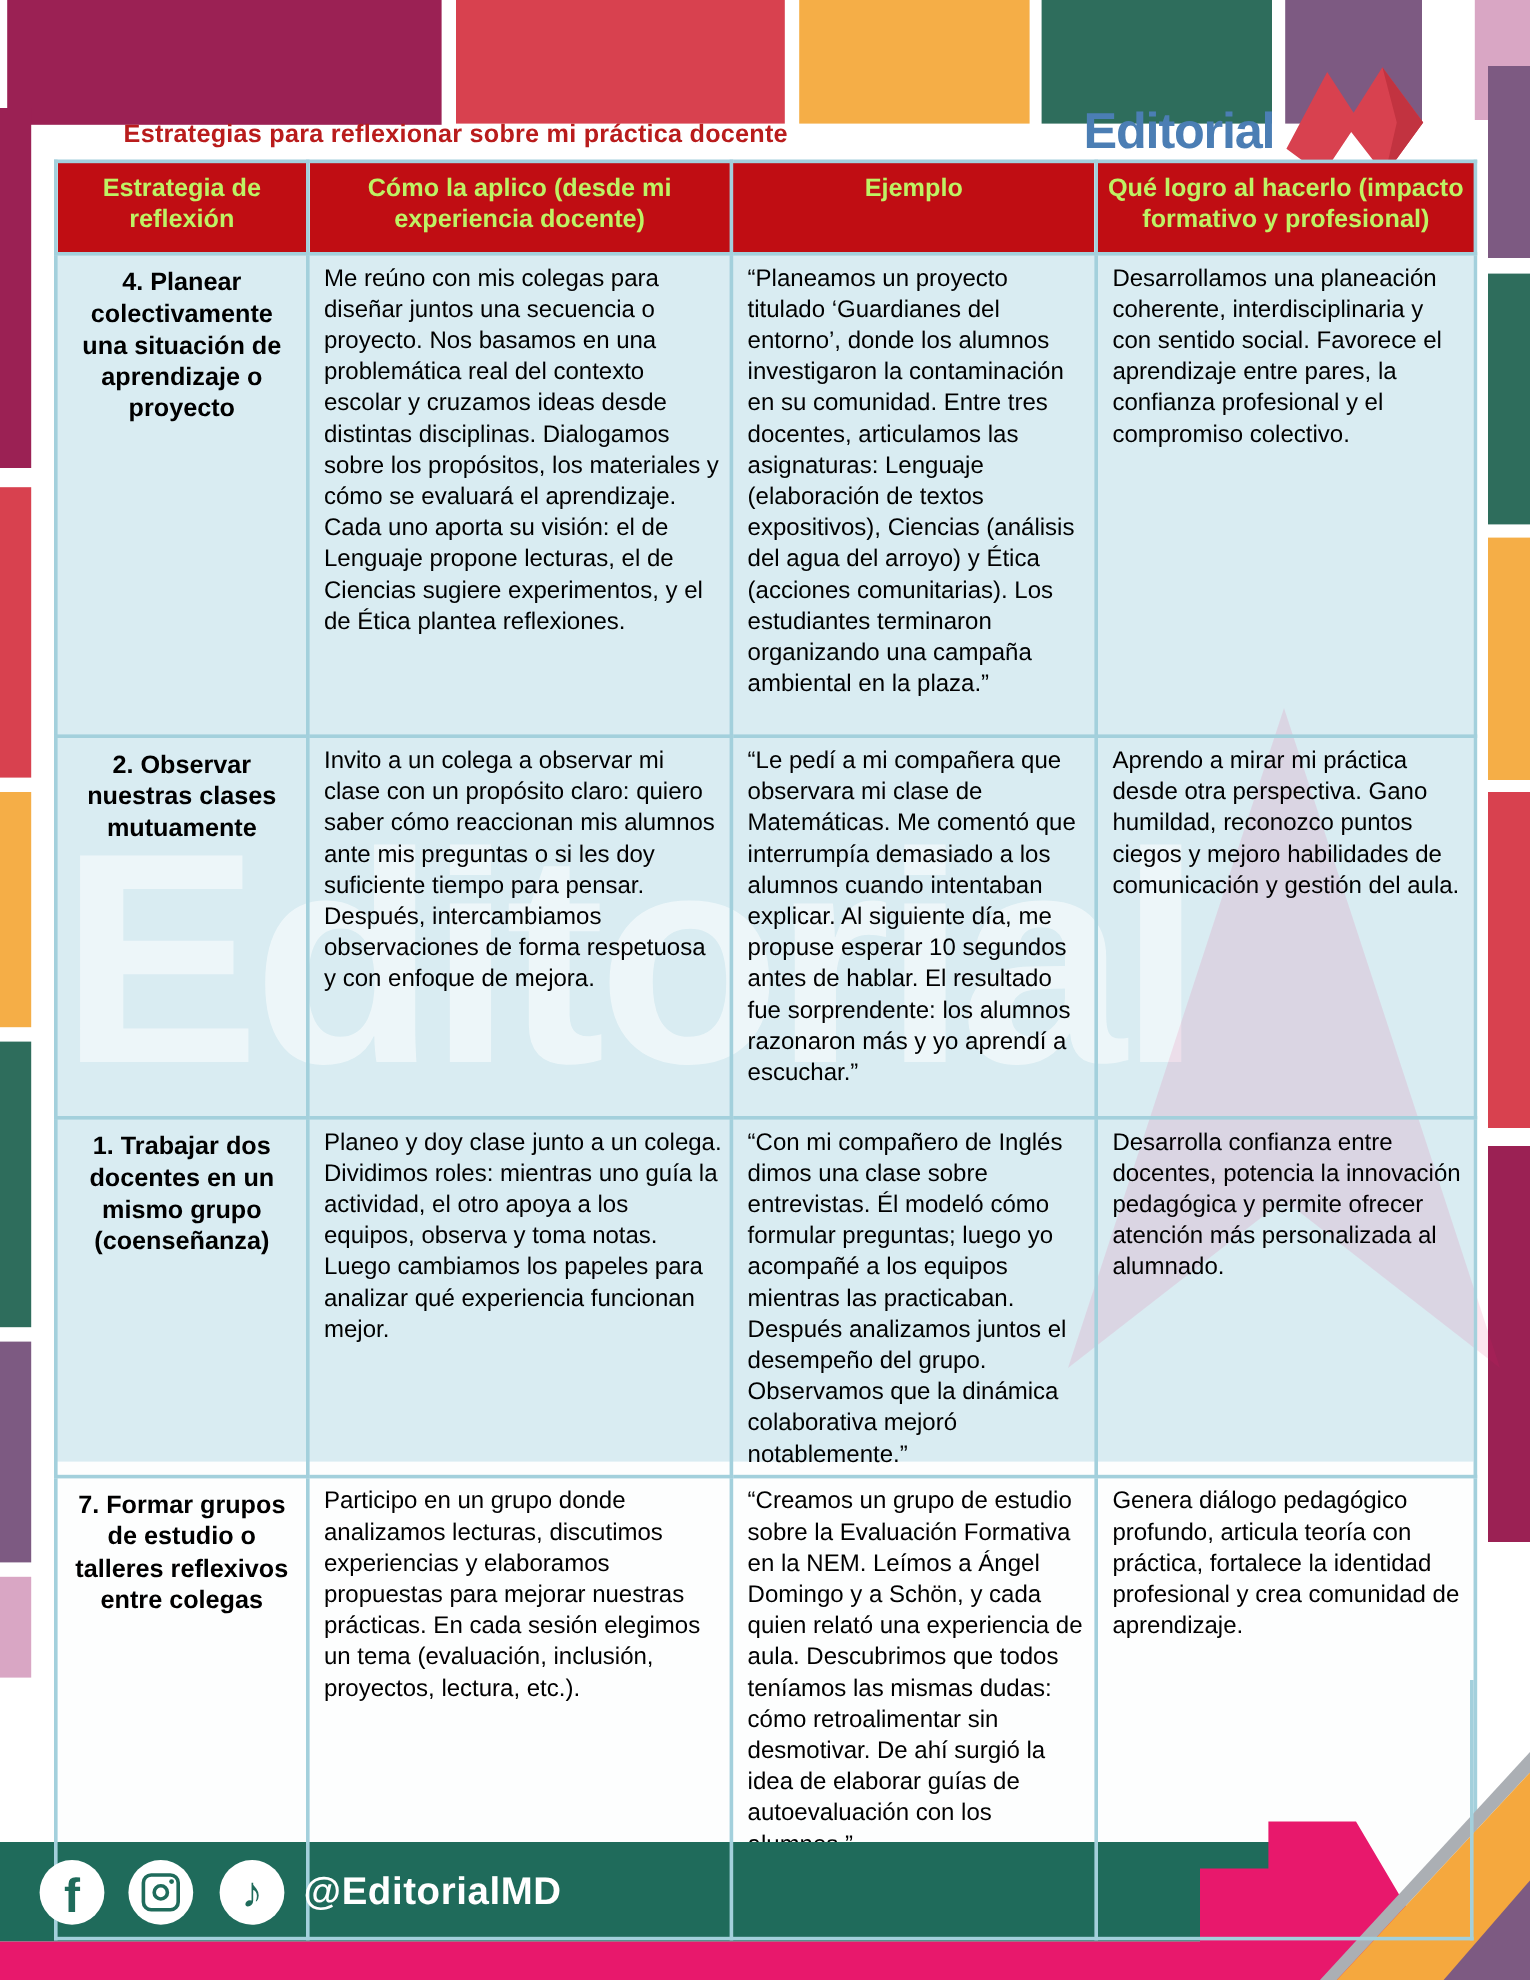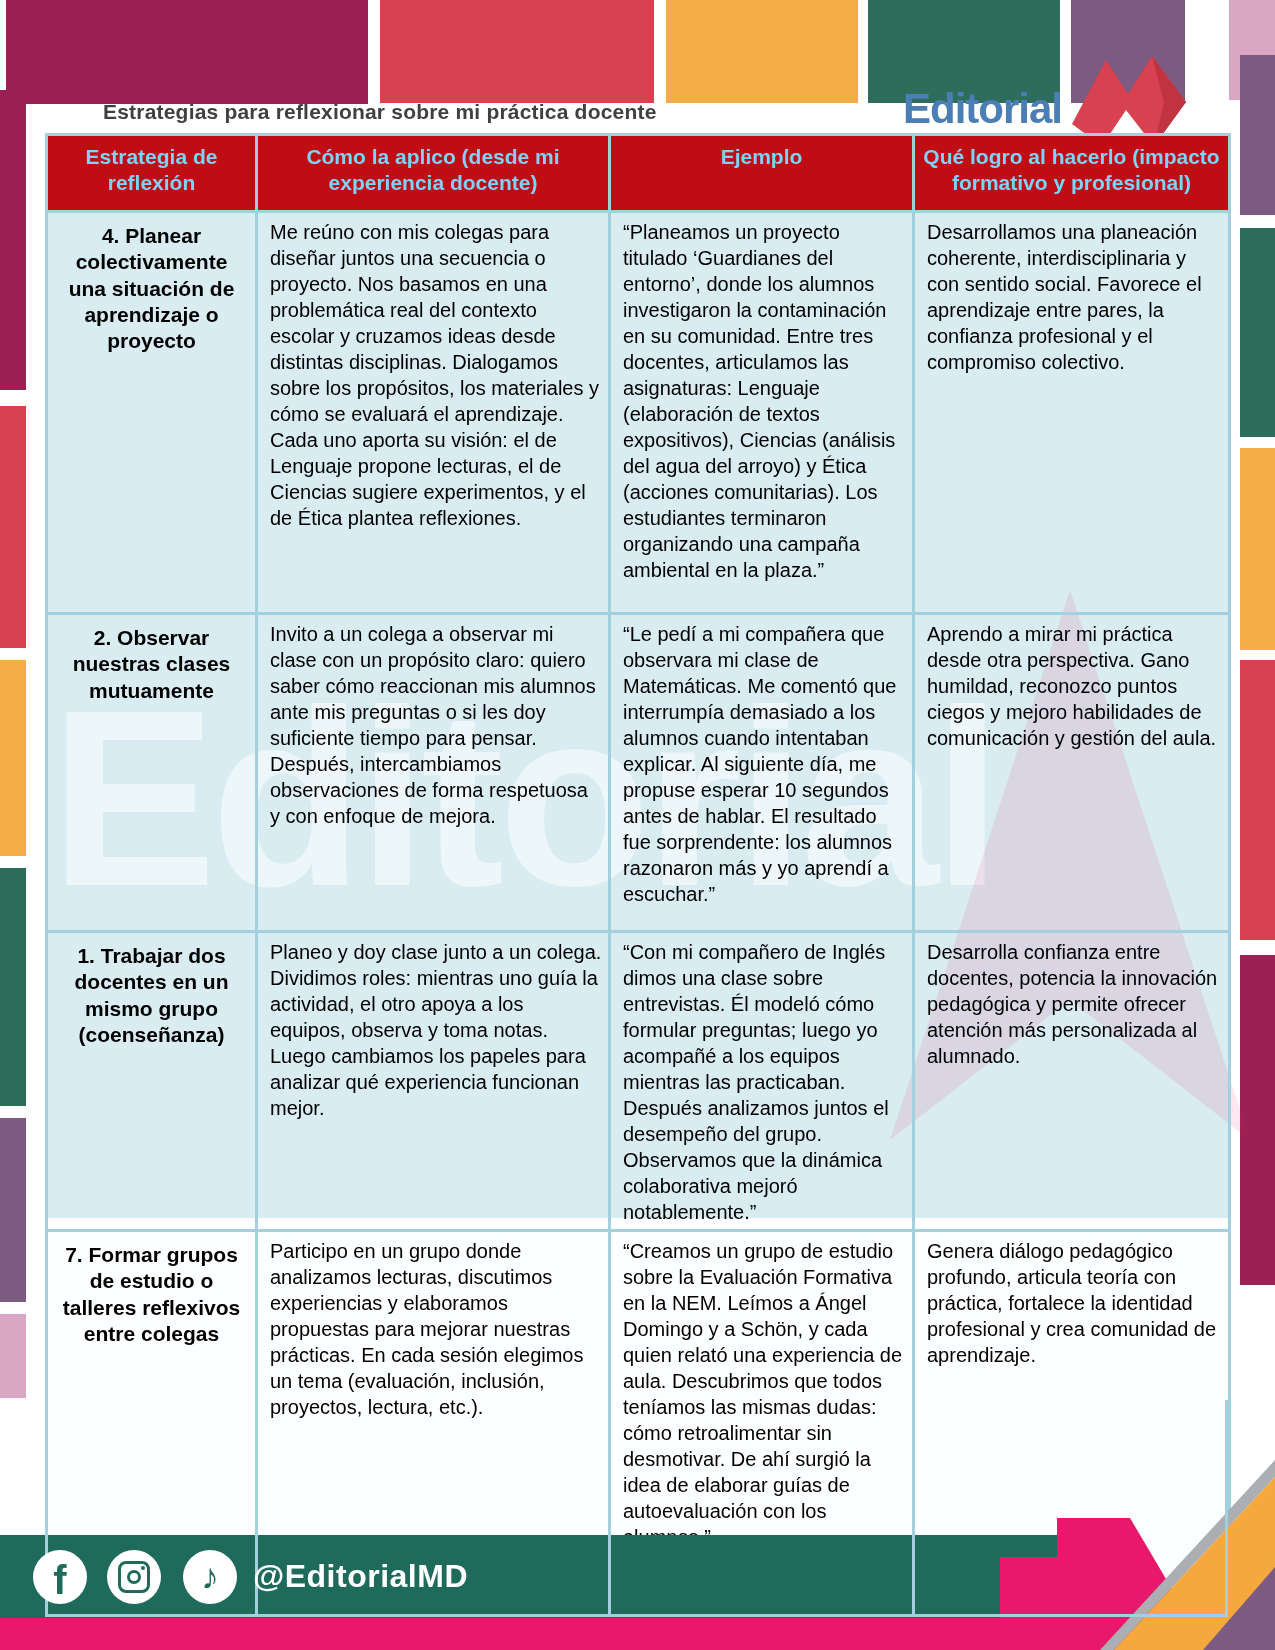--- a/index.html
+++ b/index.html
@@ -23,39 +23,39 @@
   .ls-purple{left:0;top:1118px;width:26px;height:184px;background:#7D5A82;}
   .ls-pink{left:0;top:1314px;width:26px;height:84px;background:#D9A6C4;}
   
   .rs-purple{left:1240px;top:55px;width:35px;height:160px;background:#7D5A82;}
   .rs-teal{left:1240px;top:228px;width:35px;height:209px;background:#2E6D5C;}
   .rs-yellow{left:1240px;top:448px;width:35px;height:202px;background:#F5AE47;}
   .rs-red{left:1240px;top:660px;width:35px;height:280px;background:#D8414F;}
   .rs-maroon{left:1240px;top:955px;width:35px;height:330px;background:#9B2154;}
 
   
-  .doc-title{position:absolute;left:103px;top:100px;font-size:21px;font-weight:bold;color:#404040;
+  .doc-title{position:absolute;left:103px;top:100px;font-size:21px;font-weight:bold;color:#b91c1c;
              letter-spacing:0.2px;z-index:3;}
   .brand{position:absolute;left:903px;top:88px;z-index:2;display:flex;align-items:flex-start;}
   .brand-editorial{font-size:42px;font-weight:bold;color:#4B7EB4;letter-spacing:-1px;line-height:1;}
   .brand-md{margin-left:6px;margin-top:-34px;}
 
   
   .table-bg{position:absolute;left:45px;top:133px;width:1183px;height:1484px;background:#D9ECF2;z-index:1;}
   .table-bg .row4-white{position:absolute;left:0;top:1085px;width:1183px;height:399px;background:#FDFEFE;}
   .watermark{position:absolute;left:50px;top:655px;z-index:2;font-size:250px;font-weight:bold;
              color:#ffffff;opacity:0.55;letter-spacing:-6px;white-space:nowrap;pointer-events:none;}
   .watermark-md{position:absolute;left:880px;top:580px;z-index:2;opacity:0.10;pointer-events:none;}
 
   
   table.grid{position:absolute;left:45px;top:133px;width:1183px;height:1484px;z-index:3;
              border-collapse:collapse;table-layout:fixed;}
   table.grid th,table.grid td{border:3px solid #A3D0DC;vertical-align:top;background:transparent;
              overflow:hidden;}
-  table.grid th{background:#C00D13;color:#7dd3fc;font-size:21px;font-weight:bold;text-align:center;
+  table.grid th{background:#C00D13;color:#bef264;font-size:21px;font-weight:bold;text-align:center;
              padding:8px 6px 4px 6px;line-height:1.25;}
   td.c-strategy{font-weight:bold;font-size:21px;text-align:center;padding:10px 8px;line-height:1.25;color:#000;}
   td.c-text{font-size:20px;padding:6px 6px 4px 12px;line-height:26px;color:#000;}
 
   
   .band-teal{position:absolute;left:0;top:1535px;width:1075px;height:83px;background:#1F6B5B;z-index:4;}
   .band-pink{position:absolute;left:0;top:1618px;width:1275px;height:32px;background:#E8186C;z-index:4;}
   .corner-svg{position:absolute;left:1000px;top:1270px;width:275px;height:380px;z-index:5;}
   .bline{position:absolute;background:#A3D0DC;z-index:6;}
   .icon-circle{position:absolute;top:1550px;width:54px;height:54px;border-radius:50%;background:#ffffff;

